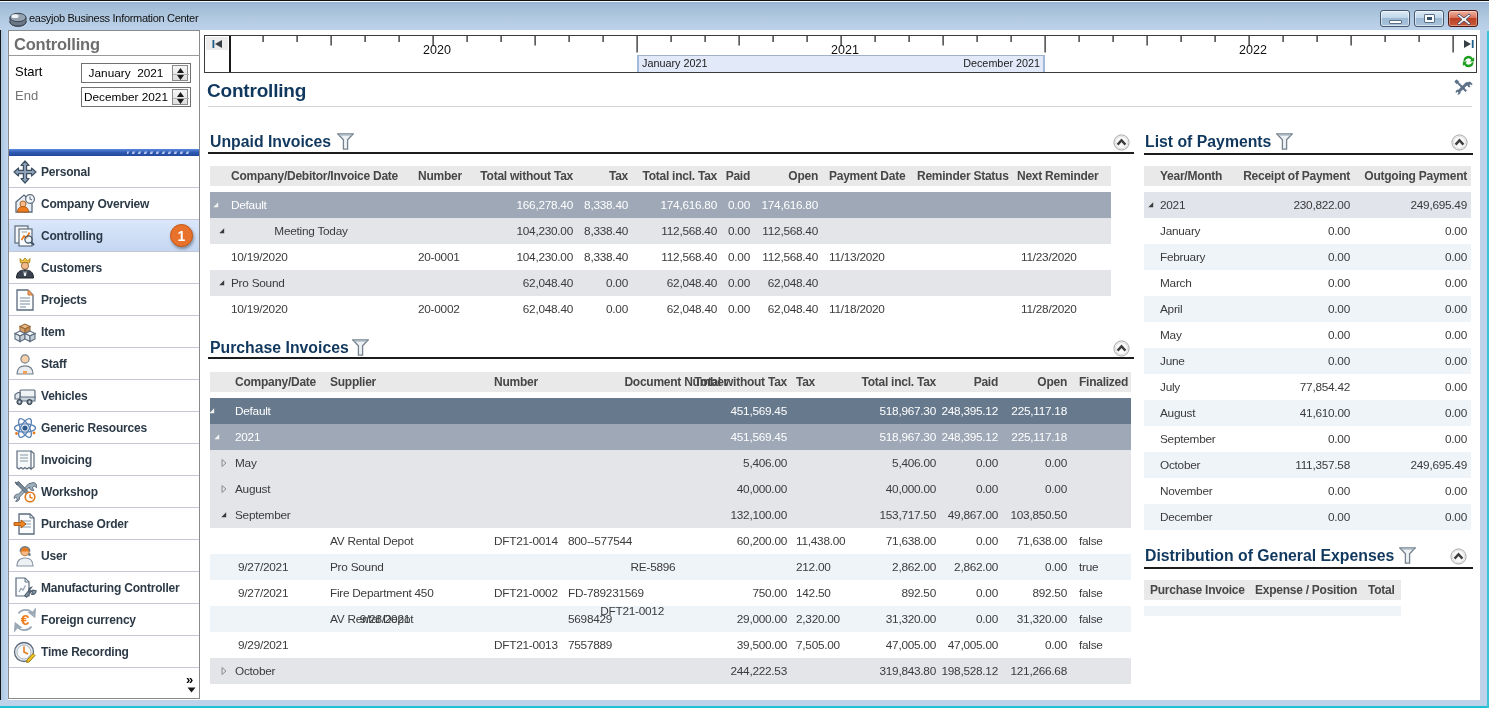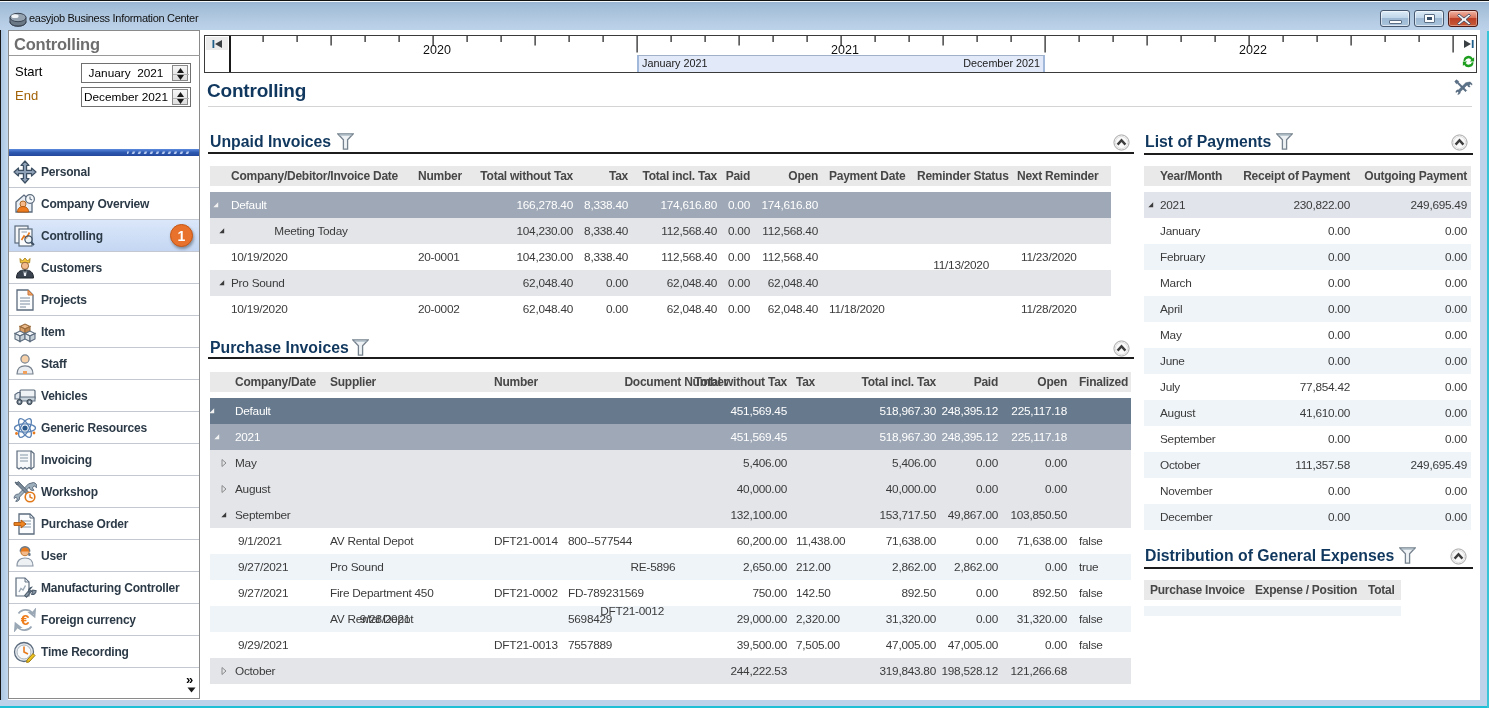--- a/index.html
+++ b/index.html
@@ -54,21 +54,21 @@
 <div class="abs" style="left:87px;top:65px;width:78px;height:16px;font-size:11.8px;color:#000;display:flex;align-items:center;justify-content:center;white-space:nowrap">January&nbsp; 2021</div>
 <div class="abs" style="left:172px;top:65px;width:16px;height:16px;border:1px solid #8a8a8a;background:linear-gradient(180deg,#f6f6f6,#dedede)">
 <svg style="position:absolute;left:3.5px;top:2px" width="7" height="5" viewBox="0 0 7 5">
         <polygon points="3.5,0 7,5 0,5" fill="#1a1a1a"></polygon>
       </svg>
 <svg style="position:absolute;left:3.5px;top:9px" width="7" height="5" viewBox="0 0 7 5">
         <polygon points="0,0 7,0 3.5,5" fill="#1a1a1a"></polygon>
       </svg>
 <div style="position:absolute;left:0;top:7.5px;width:16px;height:1px;background:#b0b0b0"></div>
     </div>
-<div class="abs" style="left:15px;top:88px;font-size:13px;color:#a16207">End</div>
+<div class="abs" style="left:15px;top:88px;font-size:13px;color:#737373">End</div>
 <div class="abs" style="left:81px;top:87px;width:110px;height:20px;border:1px solid #707070;background:#fff"></div>
 <div class="abs" style="left:87px;top:89px;width:78px;height:16px;font-size:11.8px;color:#000;display:flex;align-items:center;justify-content:center;white-space:nowrap">December 2021</div>
 <div class="abs" style="left:172px;top:89px;width:16px;height:16px;border:1px solid #8a8a8a;background:linear-gradient(180deg,#f6f6f6,#dedede)">
 <svg style="position:absolute;left:3.5px;top:2px" width="7" height="5" viewBox="0 0 7 5">
         <polygon points="3.5,0 7,5 0,5" fill="#1a1a1a"></polygon>
       </svg>
 <svg style="position:absolute;left:3.5px;top:9px" width="7" height="5" viewBox="0 0 7 5">
         <polygon points="0,0 7,0 3.5,5" fill="#1a1a1a"></polygon>
       </svg>
 <div style="position:absolute;left:0;top:7.5px;width:16px;height:1px;background:#b0b0b0"></div>
@@ -387,21 +387,21 @@
 <div class="c " style="left:557px;top:218px;width:160px;text-align:right">112,568.40</div>
 <div class="c " style="left:590px;top:218px;width:160px;text-align:right">0.00</div>
 <div class="c " style="left:658px;top:218px;width:160px;text-align:right">112,568.40</div>
 <div class="c " style="left:231px;top:244px;width:160px;text-align:left">10/19/2020</div>
 <div class="c " style="left:418px;top:244px;width:160px;text-align:left">20-0001</div>
 <div class="c " style="left:413px;top:244px;width:160px;text-align:right">104,230.00</div>
 <div class="c " style="left:468px;top:244px;width:160px;text-align:right">8,338.40</div>
 <div class="c " style="left:557px;top:244px;width:160px;text-align:right">112,568.40</div>
 <div class="c " style="left:590px;top:244px;width:160px;text-align:right">0.00</div>
 <div class="c " style="left:658px;top:244px;width:160px;text-align:right">112,568.40</div>
-<div class="c " style="left:829px;top:252px;width:160px;text-align:right">11/13/2020</div>
+<div class="c " style="left:829px;top:244px;width:160px;text-align:left">11/13/2020</div>
 <div class="c " style="left:1021px;top:244px;width:160px;text-align:left">11/23/2020</div>
 <div class="rb" style="left:210px;top:270px;width:901px;background:#e3e5e9"></div>
 <svg class="mk" style="left:219px;top:280px" width="6" height="6" viewBox="0 0 6 6">
       <polygon points="5.2,0.3 5.2,5.2 0.3,5.2" fill="#3a3a3a"></polygon>
     </svg>
 <div class="c " style="left:231px;top:270px;width:160px;text-align:left">Pro Sound</div>
 <div class="c " style="left:413px;top:270px;width:160px;text-align:right">62,048.40</div>
 <div class="c " style="left:468px;top:270px;width:160px;text-align:right">0.00</div>
 <div class="c " style="left:557px;top:270px;width:160px;text-align:right">62,048.40</div>
 <div class="c " style="left:590px;top:270px;width:160px;text-align:right">0.00</div>
@@ -464,35 +464,33 @@
 <div class="c " style="left:897px;top:476px;width:170px;text-align:right">0.00</div>
 <div class="rb" style="left:210px;top:502px;width:921px;background:#e3e5e9"></div>
 <svg class="mk" style="left:221px;top:512px" width="6" height="6" viewBox="0 0 6 6">
       <polygon points="5.2,0.3 5.2,5.2 0.3,5.2" fill="#3a3a3a"></polygon>
     </svg>
 <div class="c " style="left:235px;top:502px;width:170px;text-align:left">September</div>
 <div class="c " style="left:617px;top:502px;width:170px;text-align:right">132,100.00</div>
 <div class="c " style="left:766px;top:502px;width:170px;text-align:right">153,717.50</div>
 <div class="c " style="left:828px;top:502px;width:170px;text-align:right">49,867.00</div>
 <div class="c " style="left:897px;top:502px;width:170px;text-align:right">103,850.50</div>
-<div class="c " style="left:238px;top:528px;width:170px;text-align:left">9/1/2021</div>
 <div class="c " style="left:330px;top:528px;width:170px;text-align:left">AV Rental Depot</div>
 <div class="c " style="left:494px;top:528px;width:170px;text-align:left">DFT21-0014</div>
 <div class="c " style="left:568px;top:528px;width:170px;text-align:left">800--577544</div>
 <div class="c " style="left:617px;top:528px;width:170px;text-align:right">60,200.00</div>
 <div class="c " style="left:796px;top:528px;width:170px;text-align:left">11,438.00</div>
 <div class="c " style="left:766px;top:528px;width:170px;text-align:right">71,638.00</div>
 <div class="c " style="left:828px;top:528px;width:170px;text-align:right">0.00</div>
 <div class="c " style="left:897px;top:528px;width:170px;text-align:right">71,638.00</div>
 <div class="c " style="left:1079px;top:528px;width:170px;text-align:left">false</div>
 <div class="rb" style="left:210px;top:554px;width:921px;background:#eff4f9"></div>
 <div class="c " style="left:238px;top:554px;width:170px;text-align:left">9/27/2021</div>
 <div class="c " style="left:330px;top:554px;width:170px;text-align:left">Pro Sound</div>
 <div class="c " style="left:568px;top:554px;width:170px;text-align:center">RE-5896</div>
-<div class="c " style="left:617px;top:554px;width:170px;text-align:right">2,650.00</div>
 <div class="c " style="left:796px;top:554px;width:170px;text-align:left">212.00</div>
 <div class="c " style="left:766px;top:554px;width:170px;text-align:right">2,862.00</div>
 <div class="c " style="left:828px;top:554px;width:170px;text-align:right">2,862.00</div>
 <div class="c " style="left:897px;top:554px;width:170px;text-align:right">0.00</div>
 <div class="c " style="left:1079px;top:554px;width:170px;text-align:left">true</div>
 <div class="c " style="left:238px;top:580px;width:170px;text-align:left">9/27/2021</div>
 <div class="c " style="left:330px;top:580px;width:170px;text-align:left">Fire Department 450</div>
 <div class="c " style="left:494px;top:580px;width:170px;text-align:left">DFT21-0002</div>
 <div class="c " style="left:568px;top:580px;width:170px;text-align:left">FD-789231569</div>
 <div class="c " style="left:617px;top:580px;width:170px;text-align:right">750.00</div>

